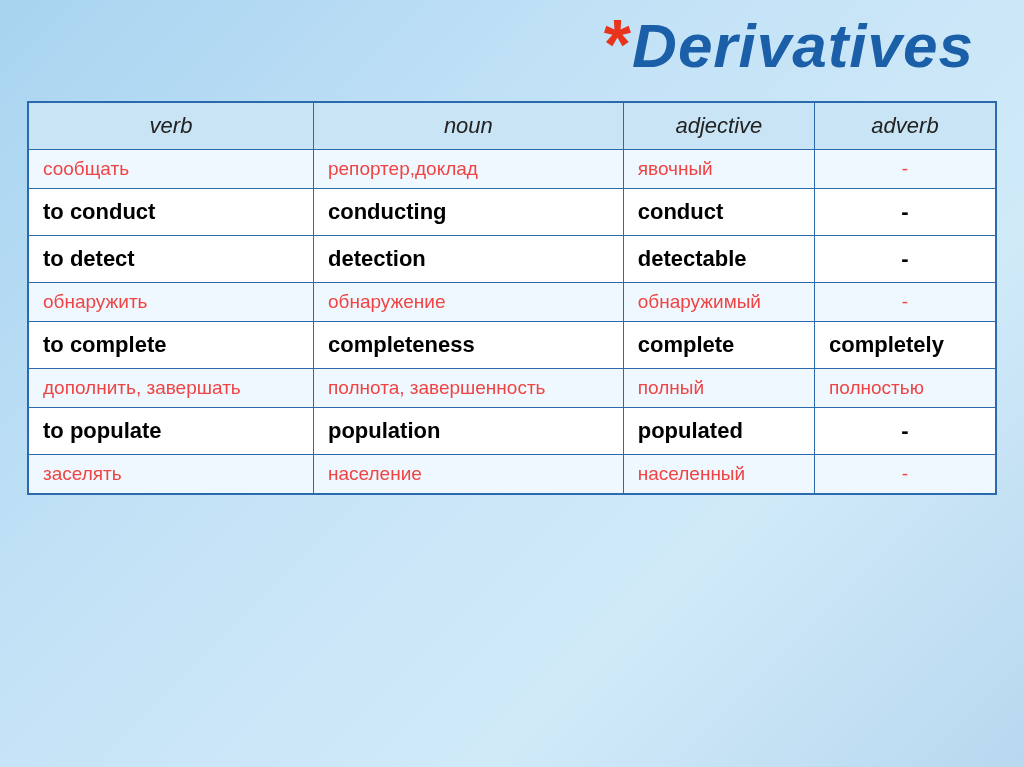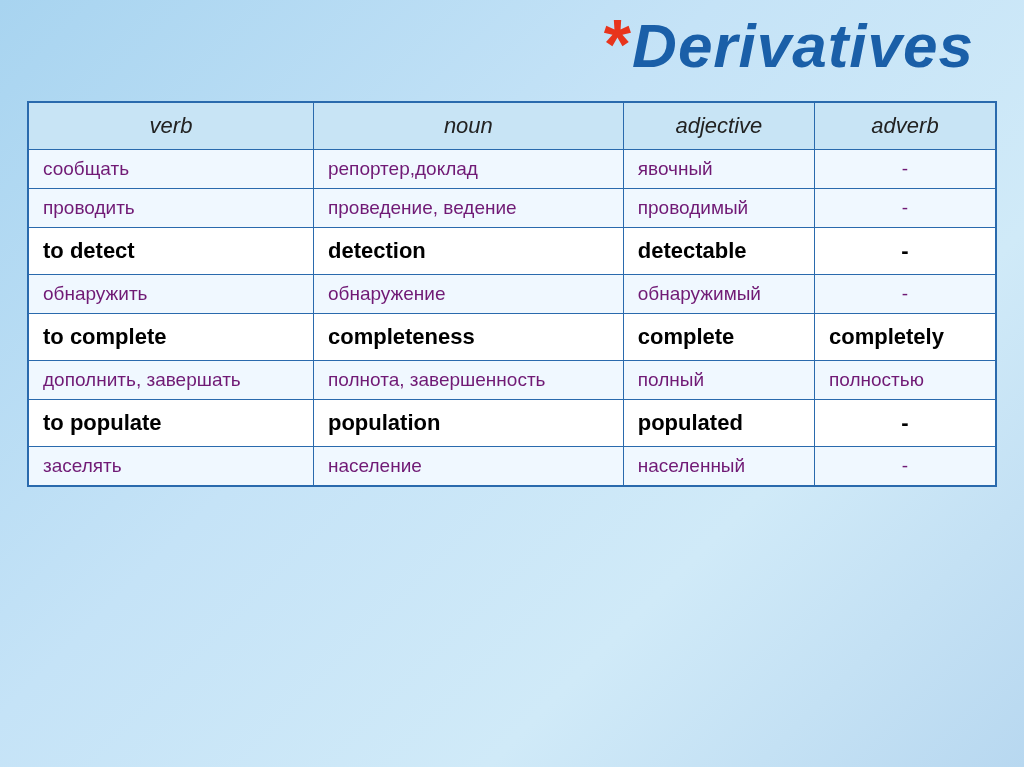--- a/index.html
+++ b/index.html
@@ -72,21 +72,21 @@
       font-size: 22px;
       font-weight: bold;
       color: #000;
       background-color: #ffffff;
       padding: 10px 14px;
     }
 
     tbody tr.russian-row td {
       font-size: 19px;
       font-weight: normal;
-      color: #701a75;
+      color: #ef4444;
       background-color: #f0f8ff;
       padding: 8px 14px;
     }
 
     .dash-cell {
       text-align: center;
       font-size: 22px;
     }
   </style>
 </head>
@@ -107,24 +107,24 @@
       <th>adverb</th>
     </tr>
   </thead>
   <tbody id="table-body">
       <tr class="russian-row">
         <td>сообщать</td>
         <td>репортер,доклад</td>
         <td>явочный</td>
         <td class="dash-cell">-</td>
       </tr>
-      <tr class="russian-row">
-        <td>проводить</td>
-        <td>проведение, ведение</td>
-        <td>проводимый</td>
+      <tr class="english-row">
+        <td>to conduct</td>
+        <td>conducting</td>
+        <td>conduct</td>
         <td class="dash-cell">-</td>
       </tr>
       <tr class="english-row">
         <td>to detect</td>
         <td>detection</td>
         <td>detectable</td>
         <td class="dash-cell">-</td>
       </tr>
       <tr class="russian-row">
         <td>обнаружить</td>

